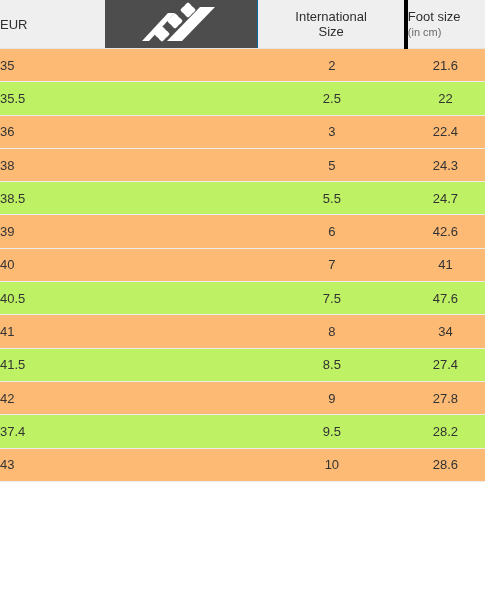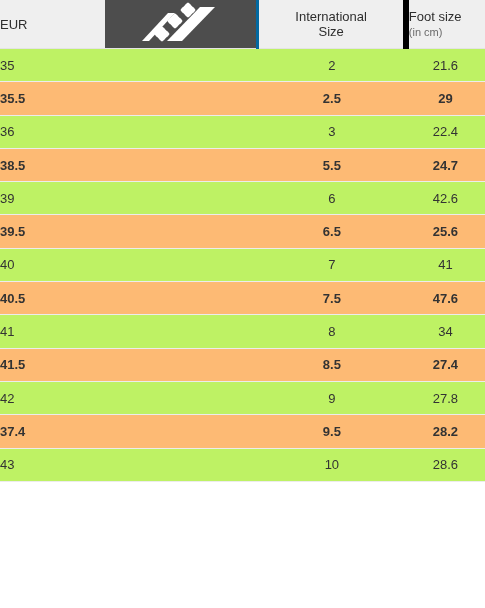--- a/index.html
+++ b/index.html
@@ -52,32 +52,32 @@
     border-bottom: 1px solid #4d4d4d;
     position: relative;
   }
 
   th.col-intl {
     width: 144px;
     text-align: center;
     font-size: 13px;
     color: #2e2e2e;
     line-height: 15px;
-    border-left: 3px solid #0369a1;
+    border-left: 1px solid #0369a1;
     padding: 0 4px;
   }
 
   th.col-foot {
     width: 77px;
     text-align: left;
     padding-left: 16px;
     font-size: 13px;
     color: #2e2e2e;
     line-height: 15px;
-    border-left: 6px solid #000000;
+    border-left: 4px solid #000000;
   }
 
   .foot-unit {
     display: block;
     font-size: 11px;
     color: #6b6b6b;
     margin-top: 1px;
   }
 
   .intl-line { display: block; }
@@ -86,22 +86,22 @@
   .brand-mark {
     width: 149px;
     height: 48px;
     display: block;
   }
 
   
   .size-table tbody tr {
     height: 33.3px;
   }
-  .size-table tbody tr.odd  td { background: #bef264; }
-  .size-table tbody tr.even td { background: #fdba74; font-weight: bold; }
+  .size-table tbody tr.odd  td { background: #fdba74; }
+  .size-table tbody tr.even td { background: #bef264; }
 
   .size-table tbody td {
     padding: 0;
     font-size: 13px;
     color: #333333;
     vertical-align: middle;
     border-bottom: 1px solid #ececec;
     box-sizing: border-box;
   }
 
@@ -176,46 +176,46 @@
       <tr class="odd">
         <td class="cell-eur">35</td>
         <td class="cell-brand"></td>
         <td class="cell-intl">2</td>
         <td class="cell-foot">21.6</td>
       </tr>
       <tr class="even">
         <td class="cell-eur">35.5</td>
         <td class="cell-brand"></td>
         <td class="cell-intl">2.5</td>
-        <td class="cell-foot">29</td>
+        <td class="cell-foot">22</td>
       </tr>
       <tr class="odd">
         <td class="cell-eur">36</td>
         <td class="cell-brand"></td>
         <td class="cell-intl">3</td>
         <td class="cell-foot">22.4</td>
       </tr>
+      <tr class="odd">
+        <td class="cell-eur">38</td>
+        <td class="cell-brand"></td>
+        <td class="cell-intl">5</td>
+        <td class="cell-foot">24.3</td>
+      </tr>
       <tr class="even">
         <td class="cell-eur">38.5</td>
         <td class="cell-brand"></td>
         <td class="cell-intl">5.5</td>
         <td class="cell-foot">24.7</td>
       </tr>
       <tr class="odd">
         <td class="cell-eur">39</td>
         <td class="cell-brand"></td>
         <td class="cell-intl">6</td>
         <td class="cell-foot">42.6</td>
       </tr>
-      <tr class="even">
-        <td class="cell-eur">39.5</td>
-        <td class="cell-brand"></td>
-        <td class="cell-intl">6.5</td>
-        <td class="cell-foot">25.6</td>
-      </tr>
       <tr class="odd">
         <td class="cell-eur">40</td>
         <td class="cell-brand"></td>
         <td class="cell-intl">7</td>
         <td class="cell-foot">41</td>
       </tr>
       <tr class="even">
         <td class="cell-eur">40.5</td>
         <td class="cell-brand"></td>
         <td class="cell-intl">7.5</td>

